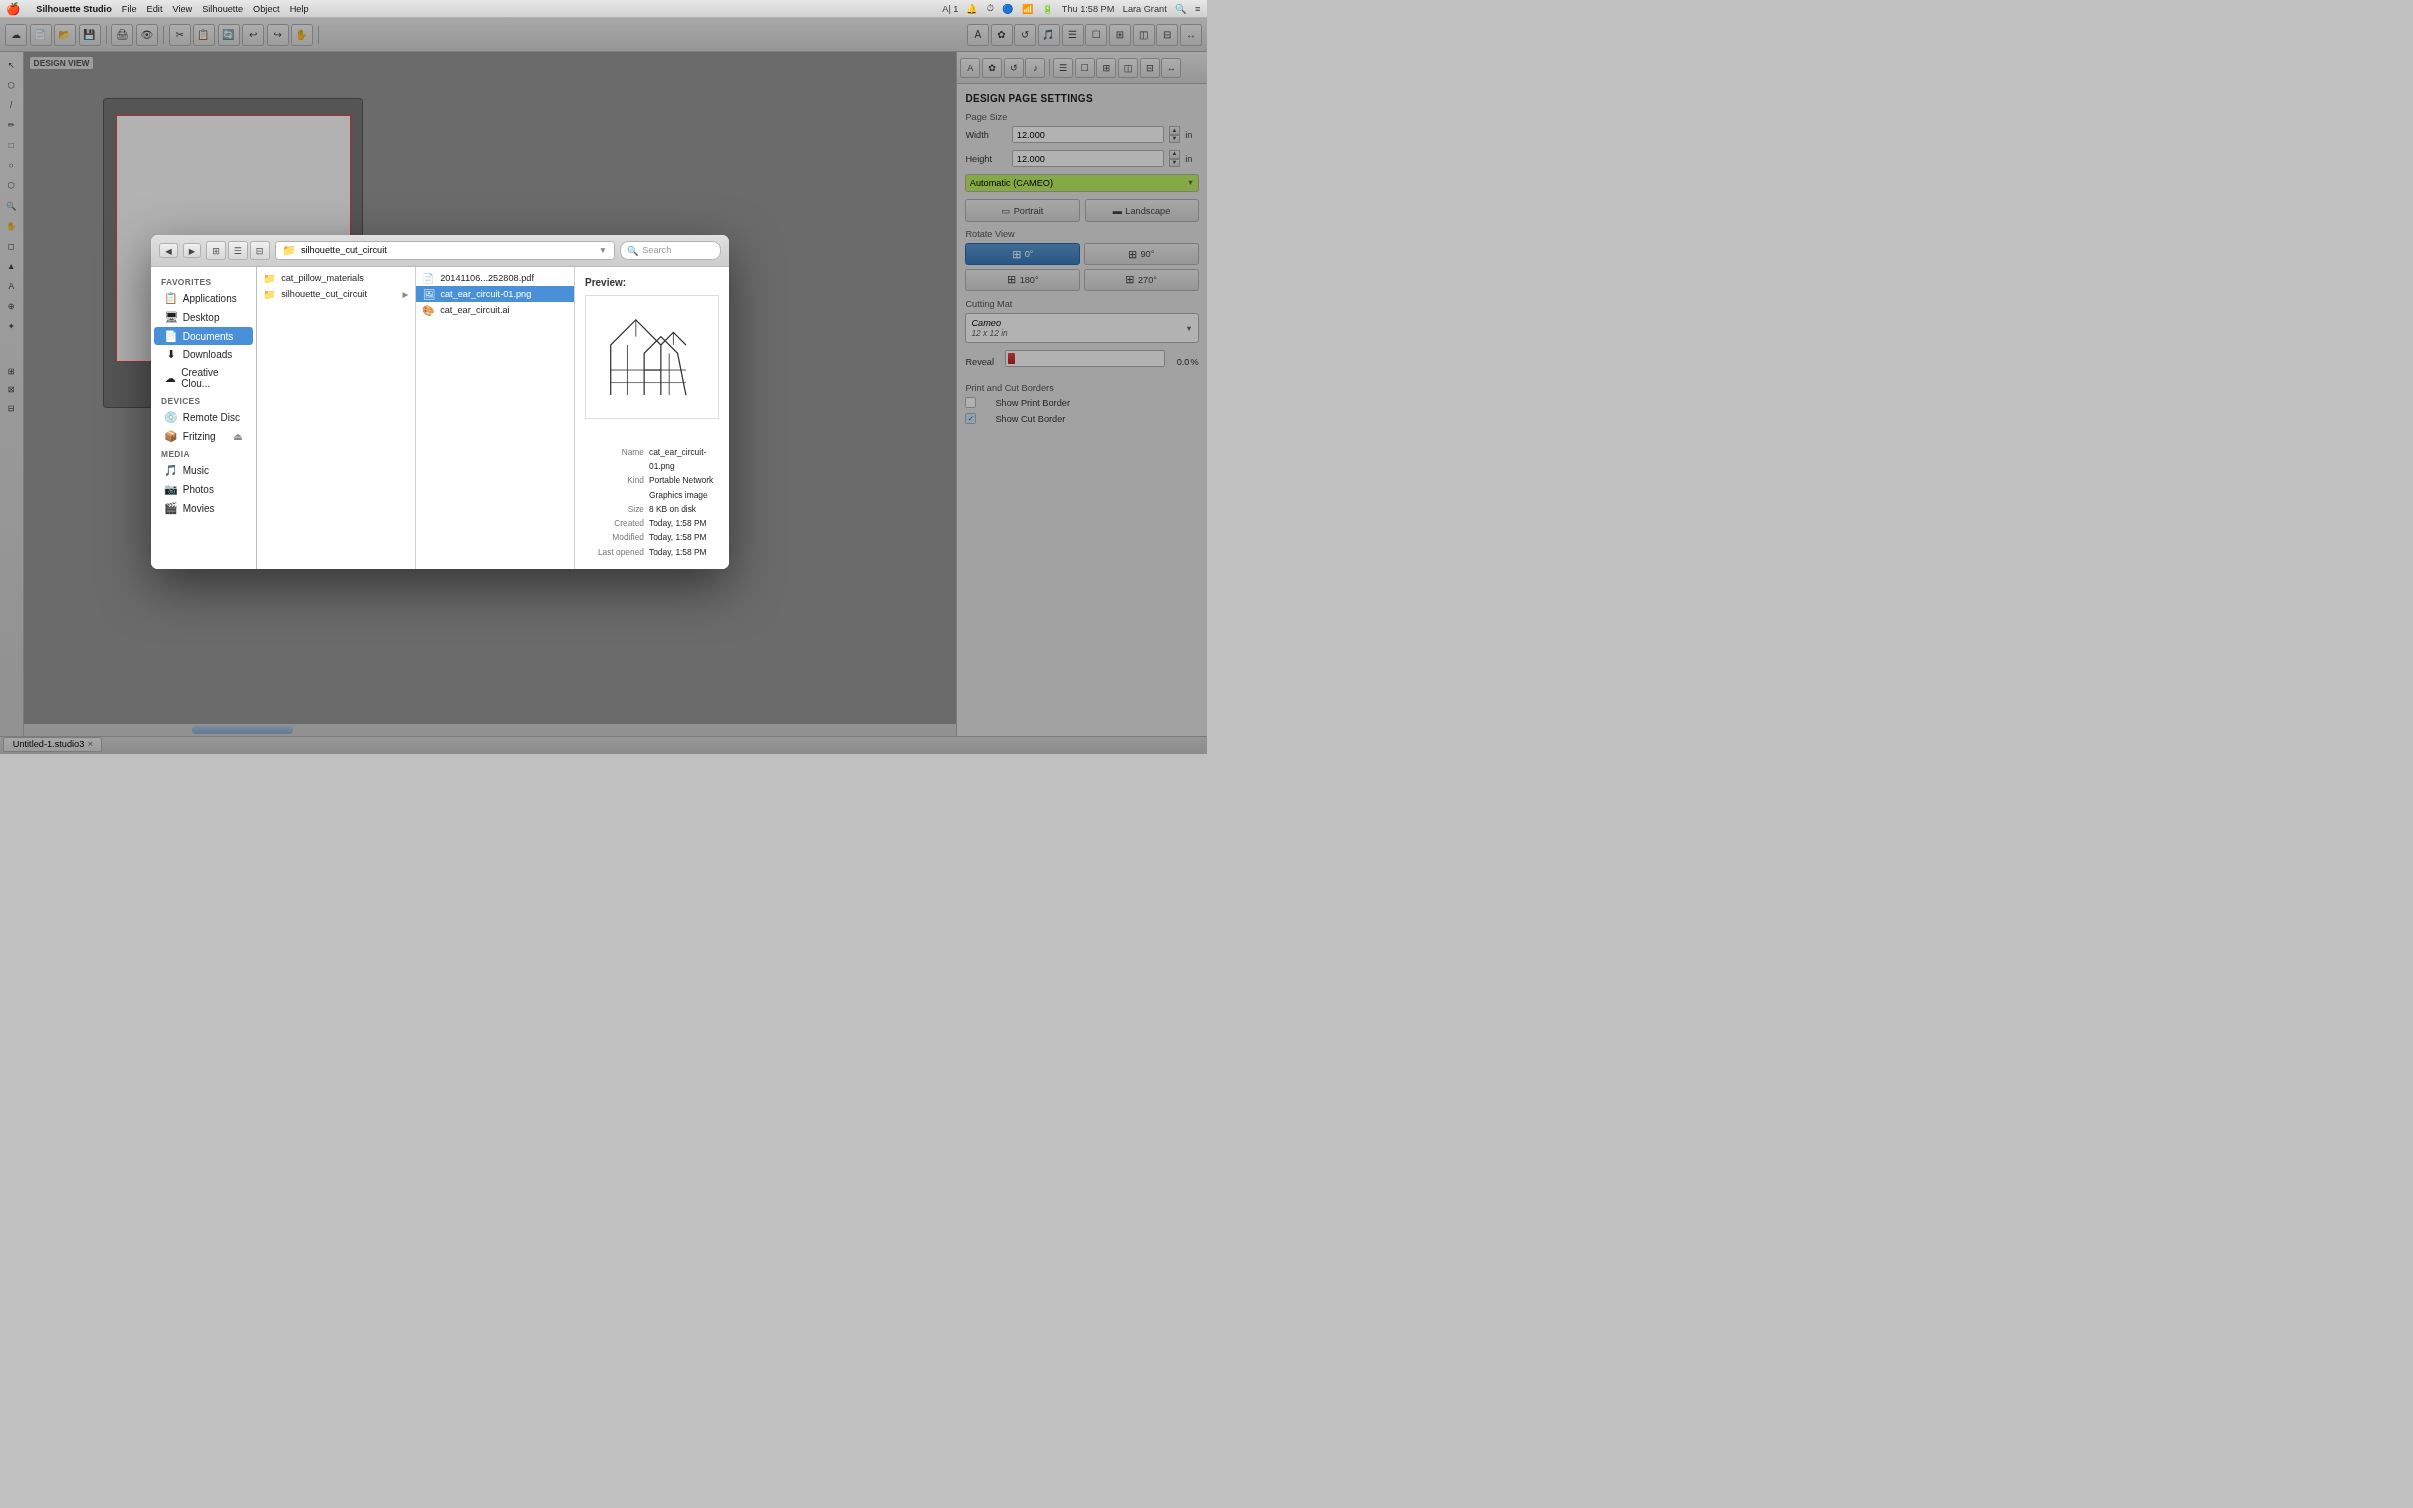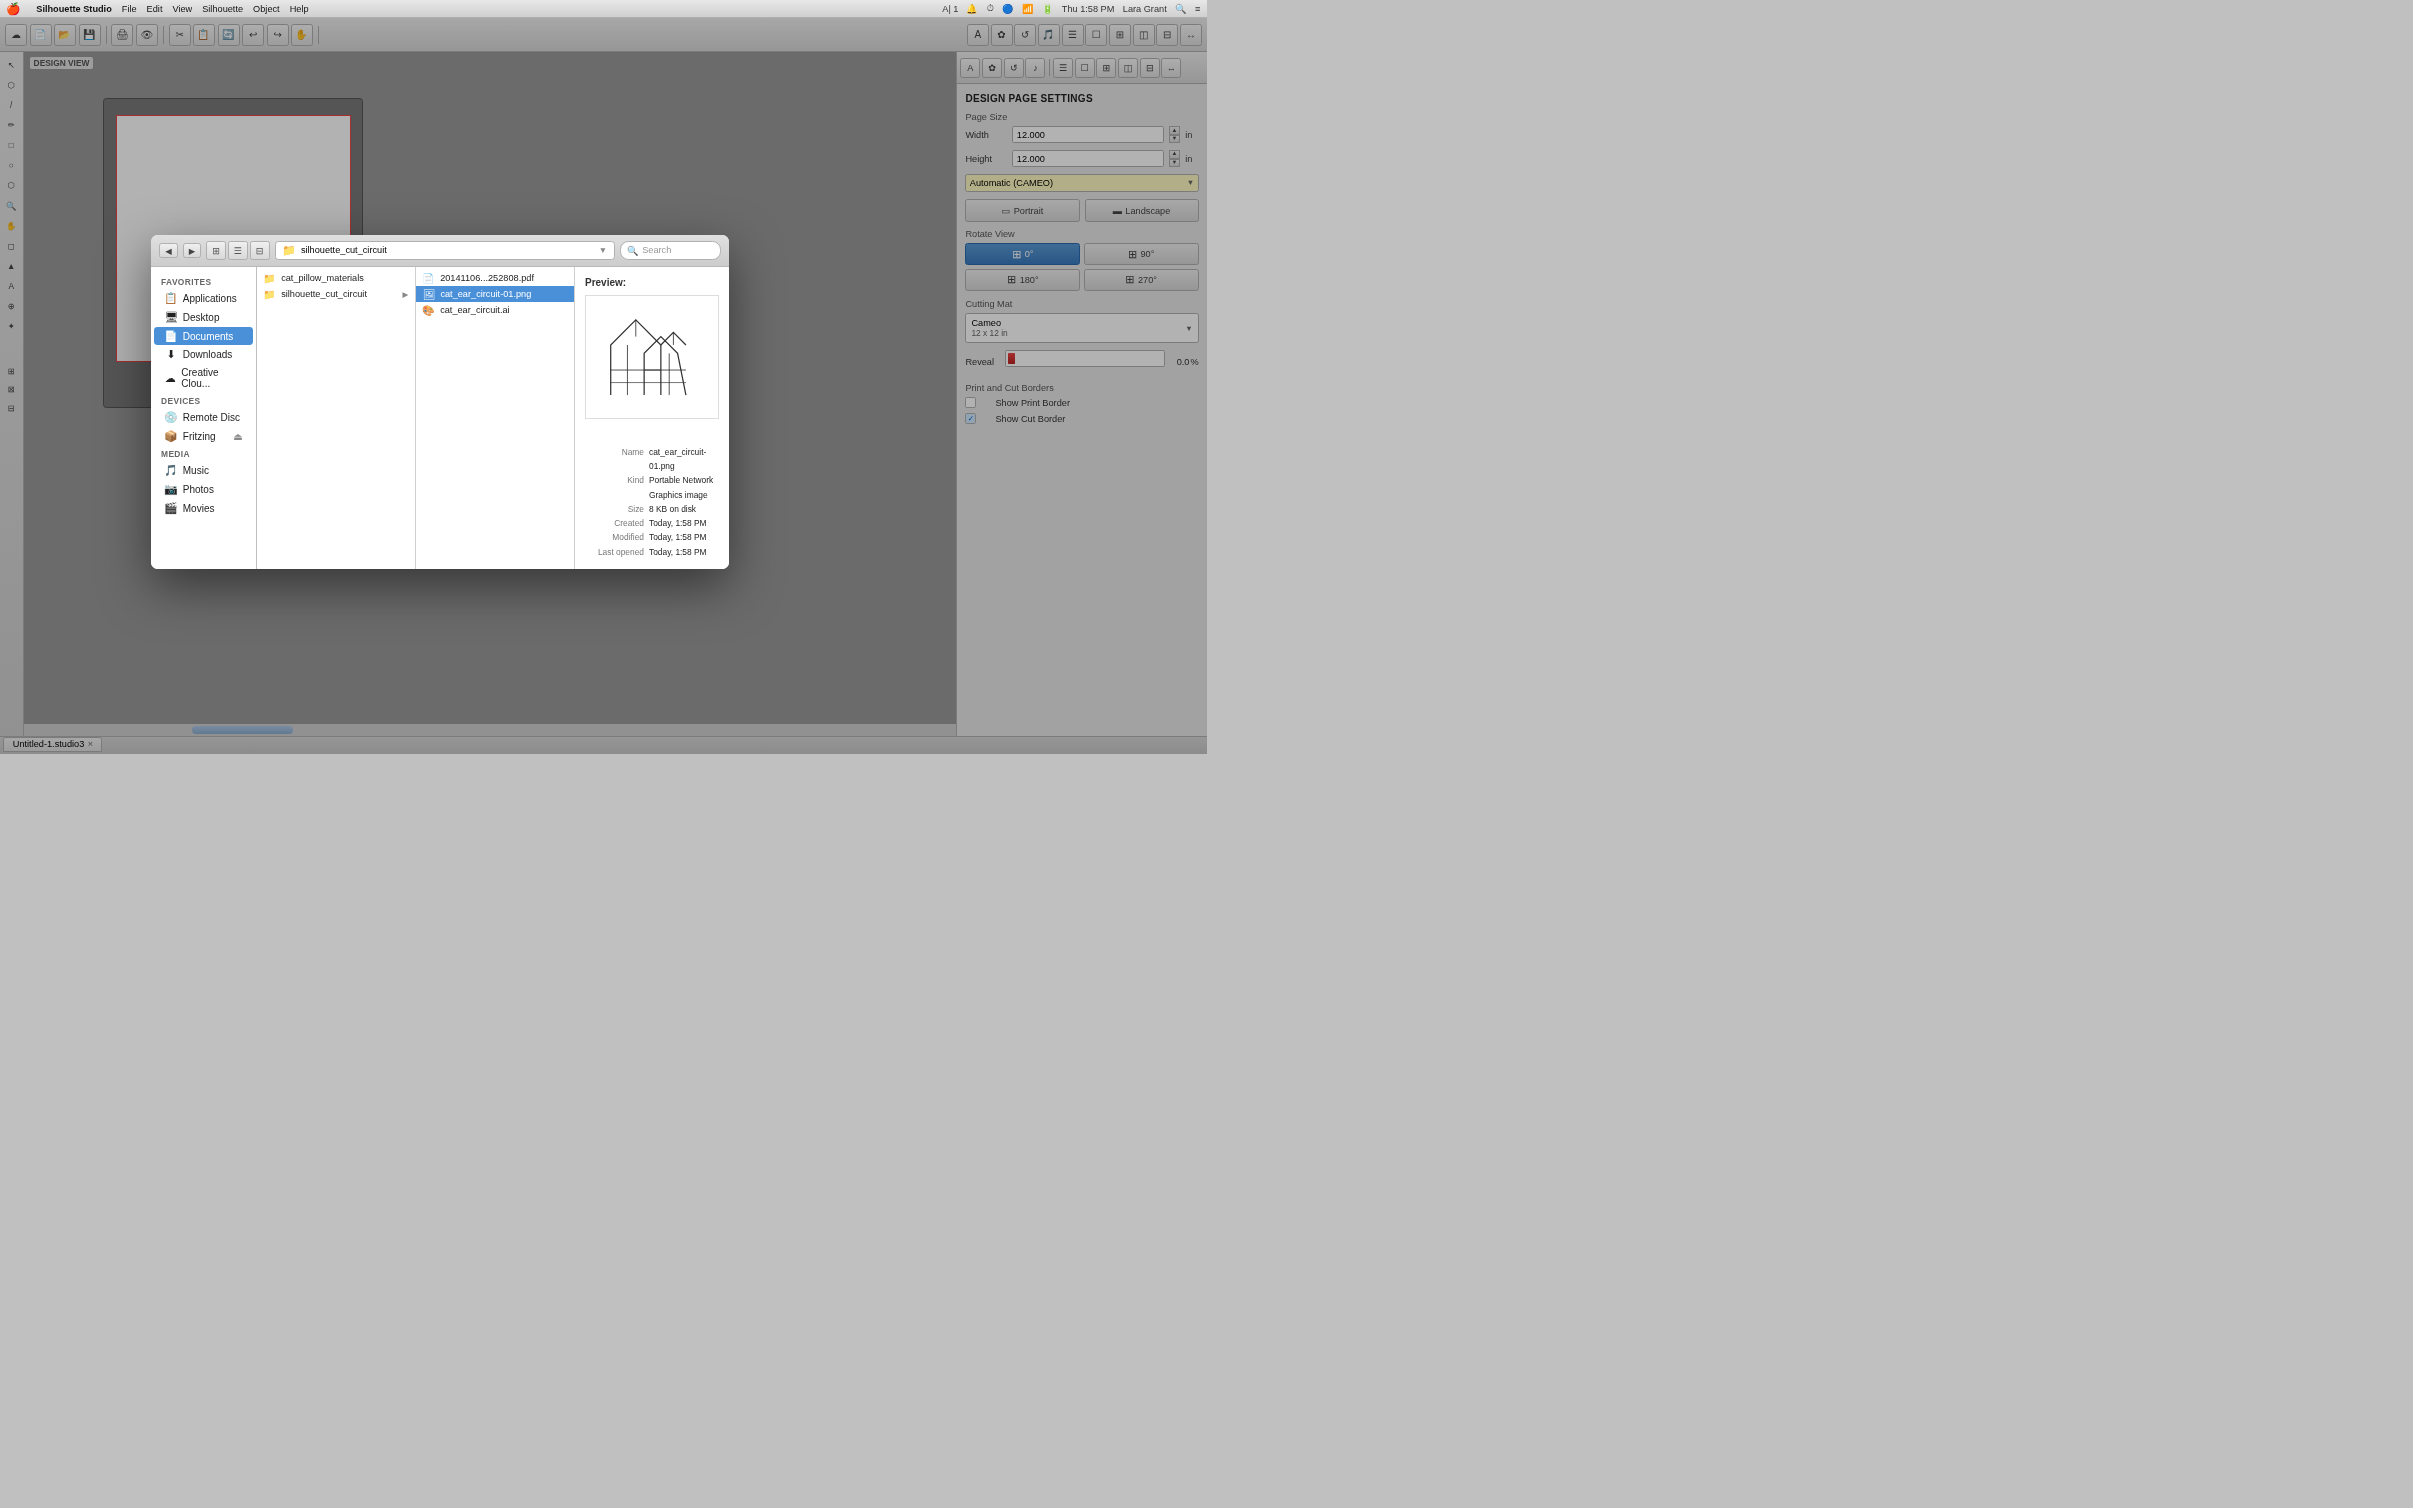--- a/index.html
+++ b/index.html
@@ -225,21 +225,21 @@
       align-items: center;
       justify-content: center;
       font-size: 5.9px;
       cursor: pointer;
       color: #444;
       line-height: 1;
     }
     .dropdown-select {
       width: 100%;
       height: 18.4px;
-      background: #fef9c3;
+      background: #bef264;
       border: 0.8px solid #b0b0b0;
       border-radius: 2.5px;
       font-size: 9.2px;
       padding: 0 3.4px;
       display: flex;
       align-items: center;
       justify-content: space-between;
       cursor: pointer;
       margin-bottom: 6.7px;
     }
@@ -300,20 +300,21 @@
       width: 100%;
       height: 30px;
       background: white;
       border: 0.8px solid #b0b0b0;
       border-radius: 2.5px;
       display: flex;
       align-items: center;
       justify-content: space-between;
       padding: 0 5px;
       cursor: pointer;
+      font-style: italic;
     }
     .cutting-mat-info { display: flex; flex-direction: column; }
     .cutting-mat-name { font-size: 9.2px; font-weight: 500; }
     .cutting-mat-size { font-size: 8.4px; color: #666; }
     .reveal-row {
       display: flex;
       align-items: flex-end;
       gap: 1px;
       margin-bottom: 16px;
     }

